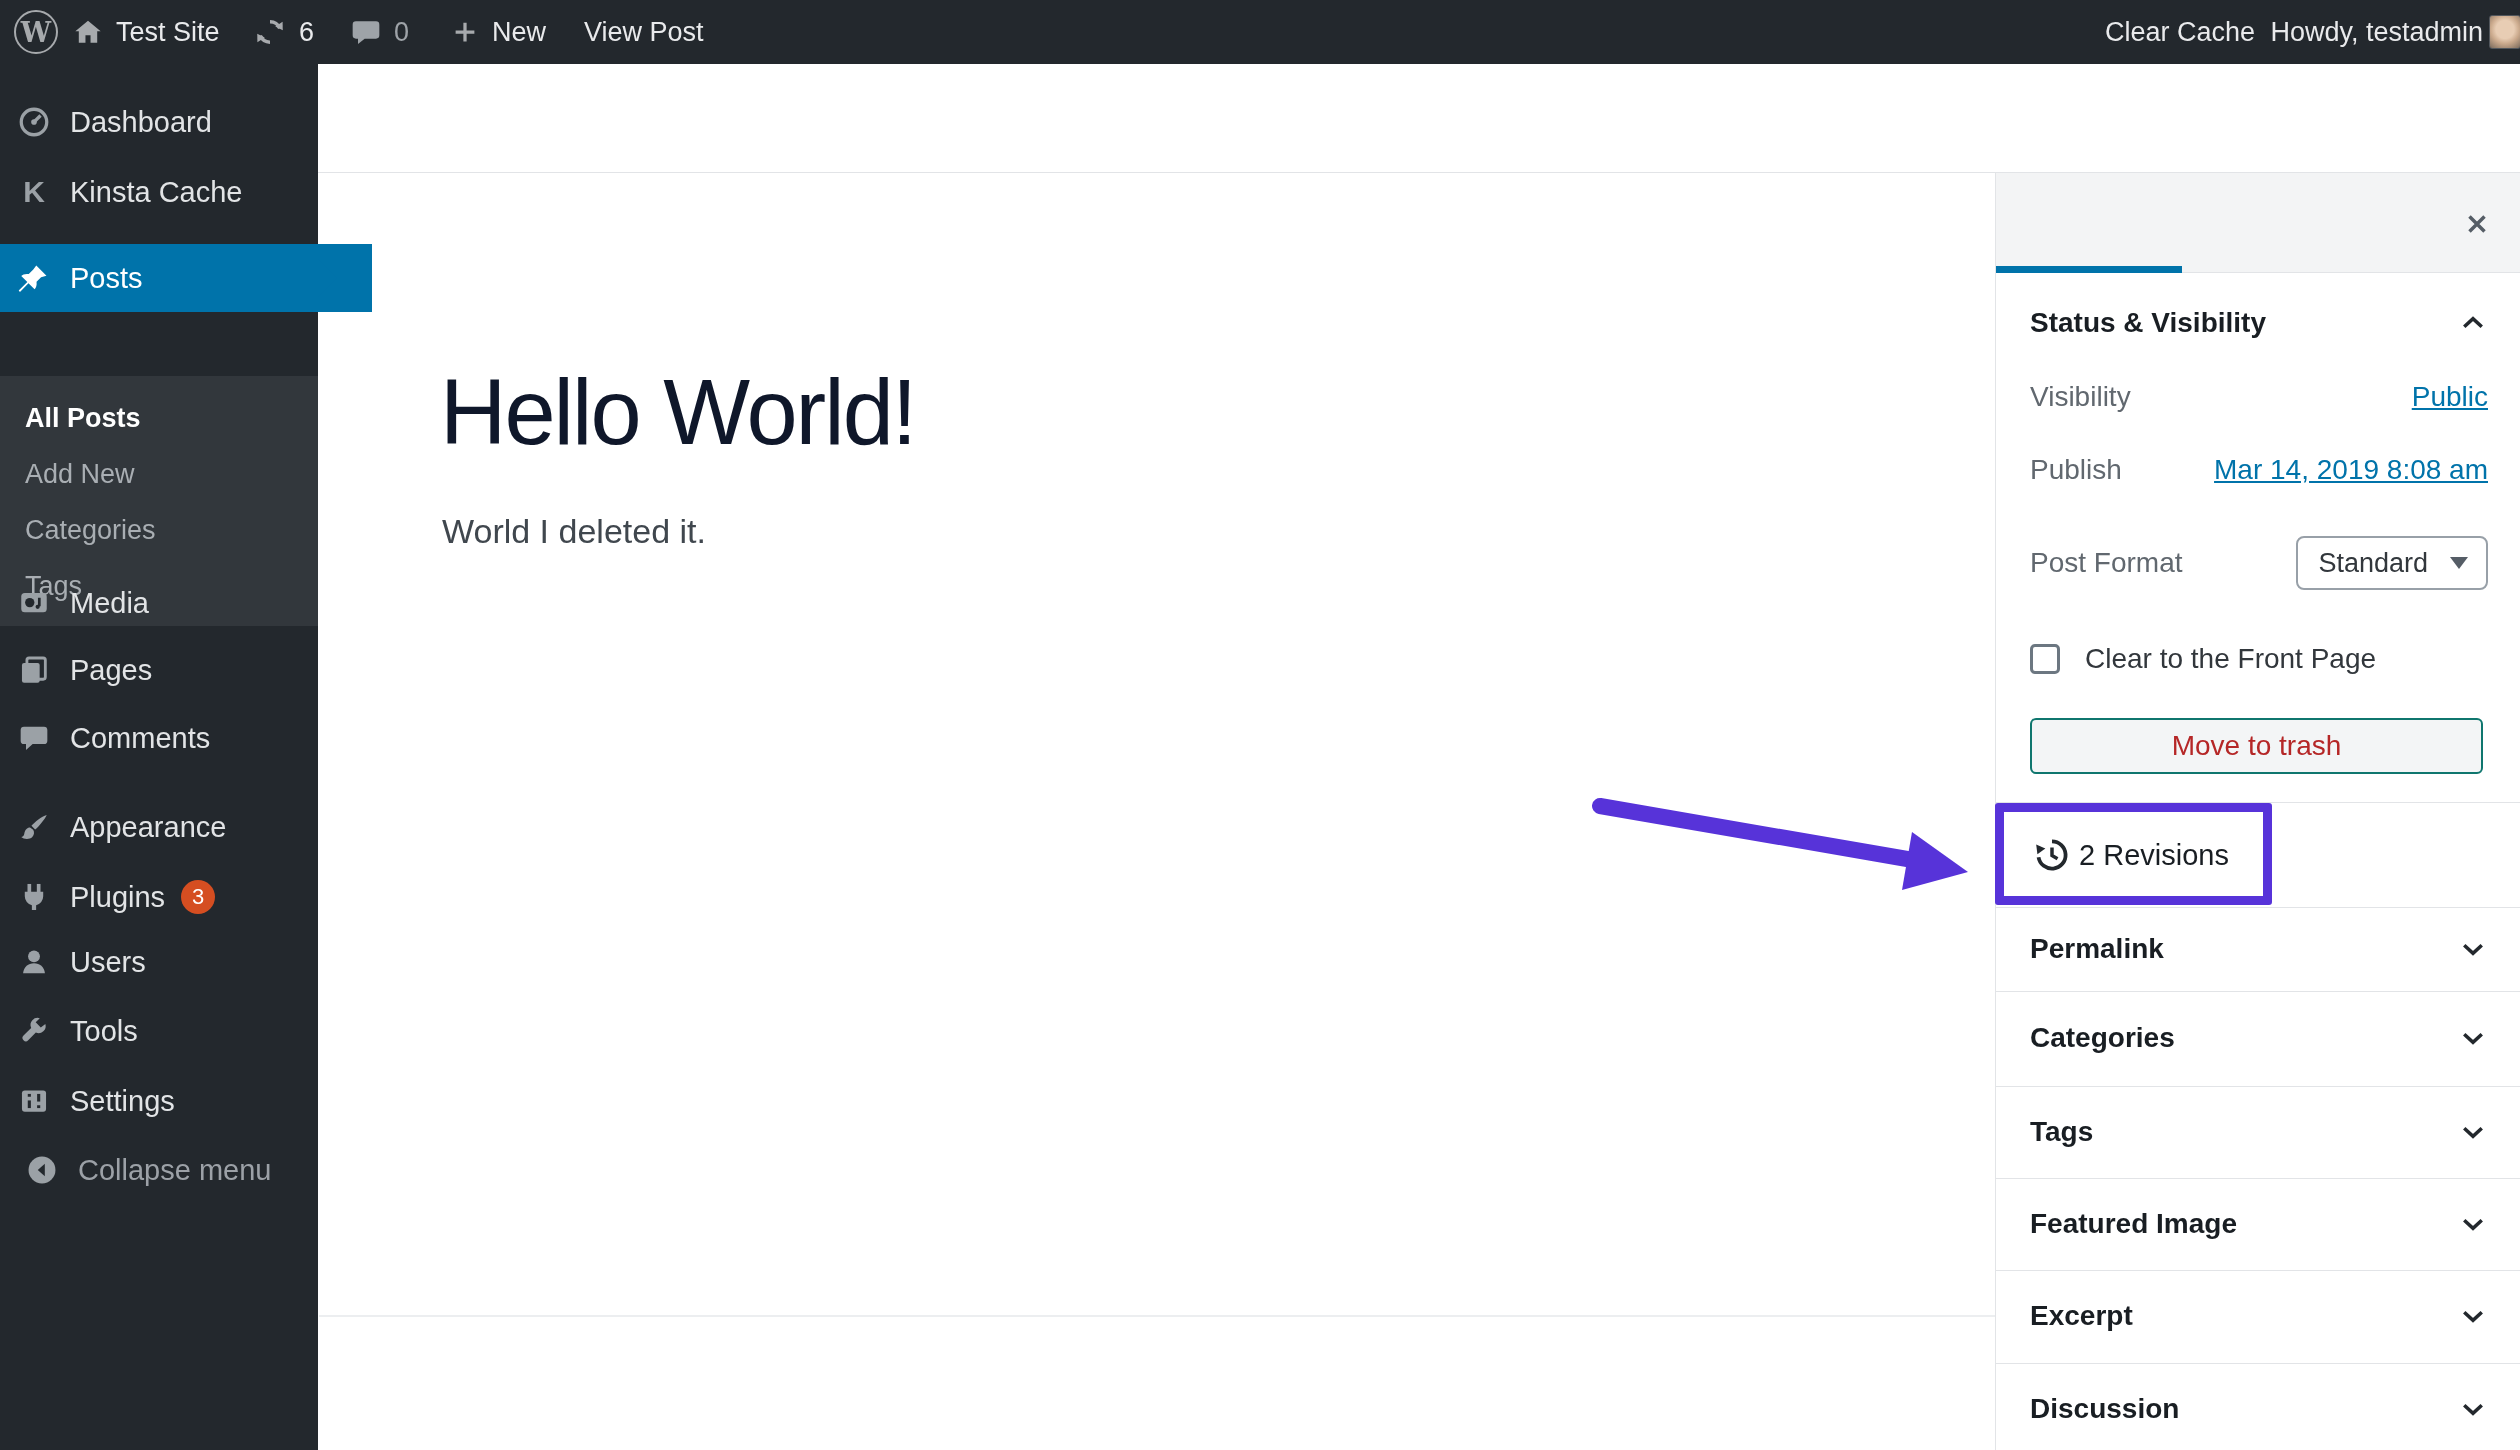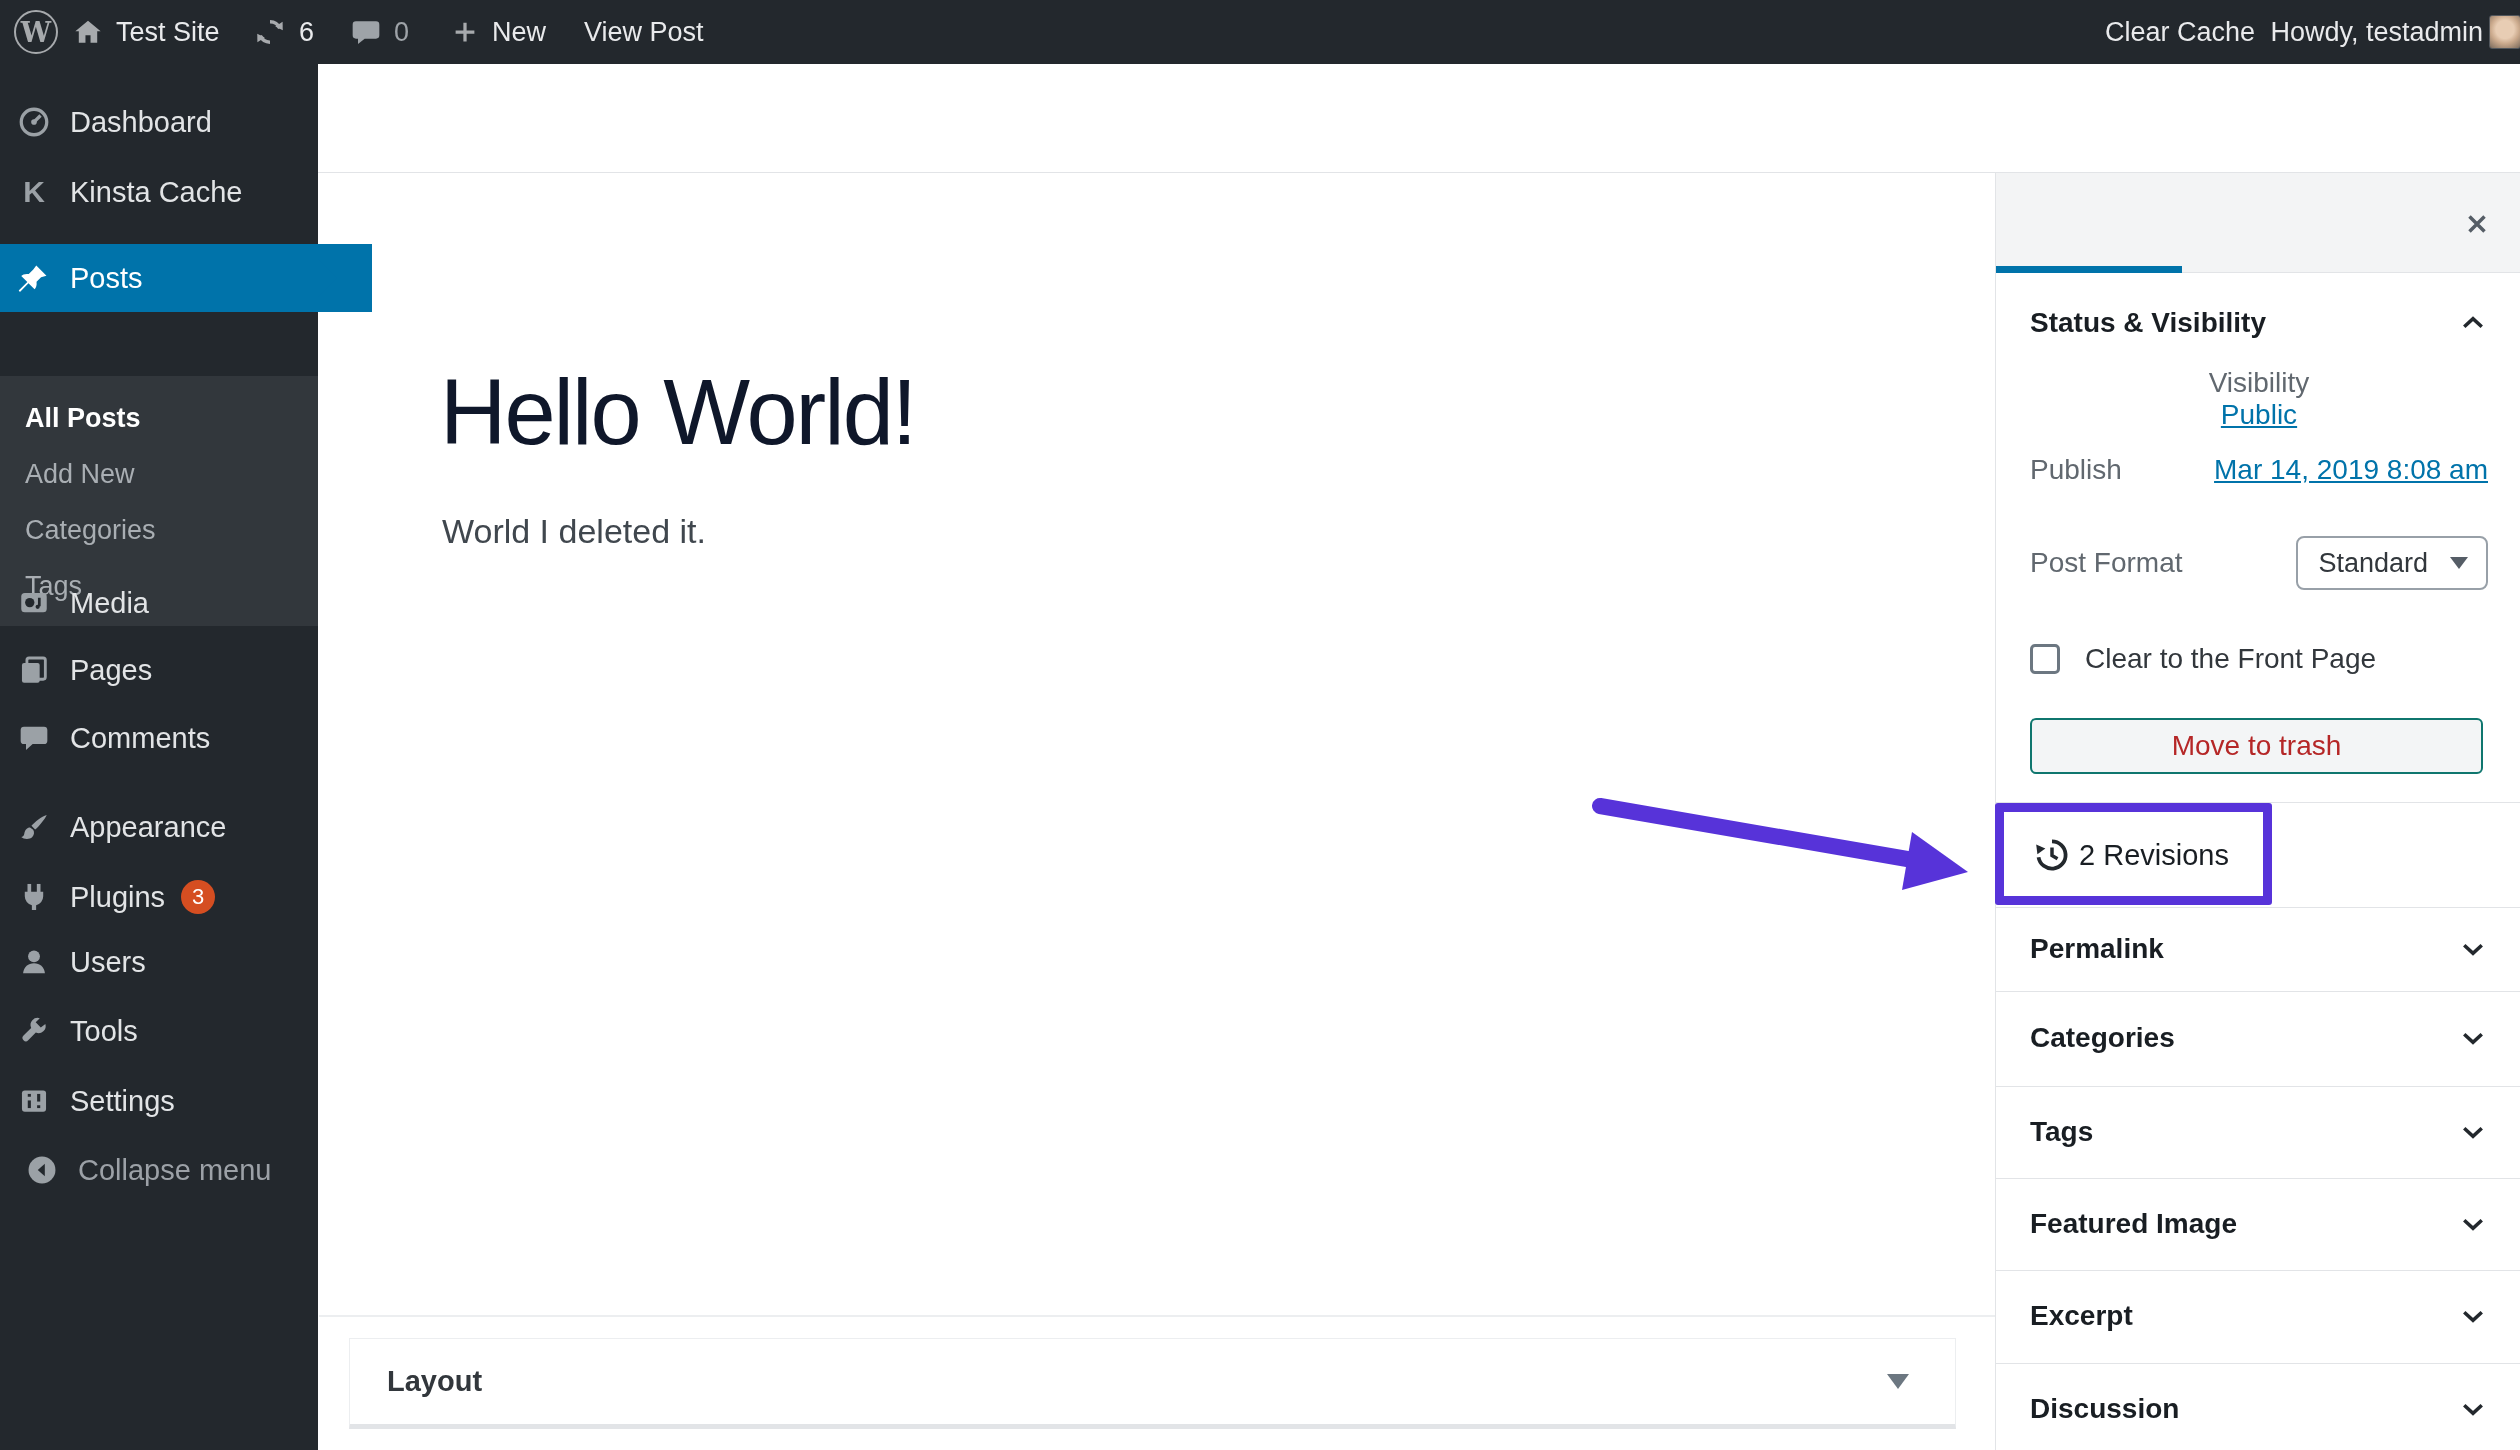--- a/index.html
+++ b/index.html
@@ -347,43 +347,39 @@
           <circle cx="12" cy="12" r="2.5"></circle>
           <circle cx="12" cy="19" r="2.5"></circle>
         </g>
       </svg>
   </div>
 
   <div id="post-title">Hello World!</div>
   <div id="post-body">World I deleted it.</div>
 
   <div id="content-divider"></div>
-  <div id="layout-card">
-    <span class="lbl">Layout</span>
-    <span class="tri-down"></span>
-  </div>
 
   <div id="sb-border"></div>
   <div id="sb-header"></div>
   <div class="tab on" style="left:2030px;">Document</div>
   <div class="tab" style="left:2195px;">Block</div>
   <div id="tab-underline"></div>
   <div class="abs" style="left:2462px;top:209px;">
     <svg width="30" height="30" viewBox="0 0 24 24">
         <path d="M6 6l12 12M18 6L6 18" stroke="#555d66" stroke-width="2.8"></path>
       </svg>
   </div>
 
   <div class="prow" style="top:288px;height:70px;">
     <span class="ptitle">Status &amp; Visibility</span>
     <svg width="30" height="30" viewBox="0 0 24 24">
         <path d="M5 15l7-6.5L19 15" fill="none" stroke="#23282d" stroke-width="2.8"></path>
       </svg>
   </div>
-  <div class="prow" style="top:367px;height:60px;flex-direction:column;">
+  <div class="prow" style="top:367px;height:60px;">
     <span class="plabel">Visibility</span>
     <span class="plink">Public</span>
   </div>
   <div class="prow" style="top:440px;height:60px;">
     <span class="plabel">Publish</span>
     <span class="plink">Mar 14, 2019 8:08 am</span>
   </div>
   <div class="prow" style="top:532px;height:62px;">
     <span class="plabel">Post Format</span>
     <span class="select">

